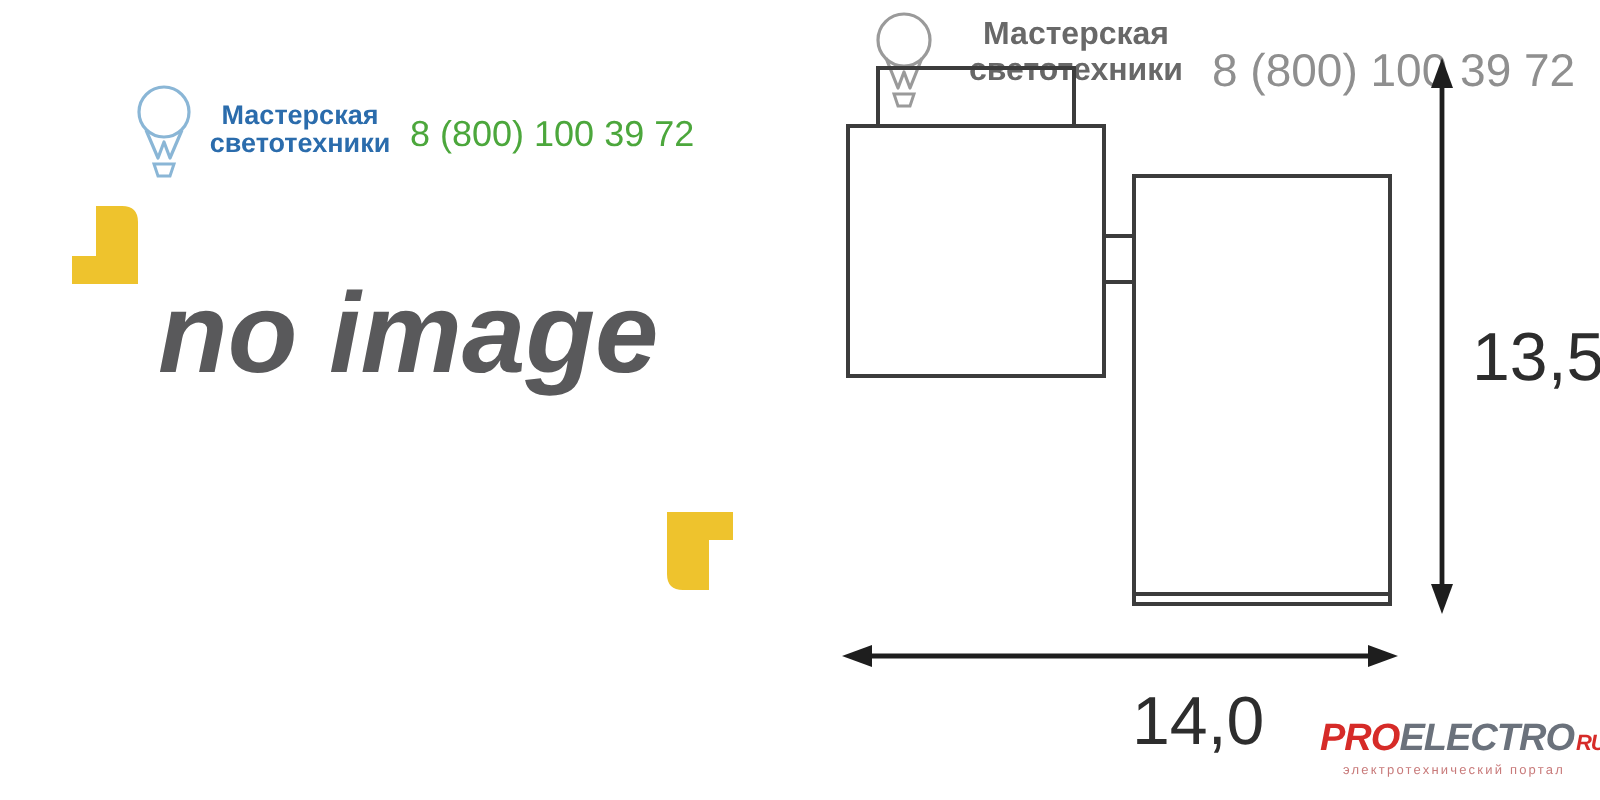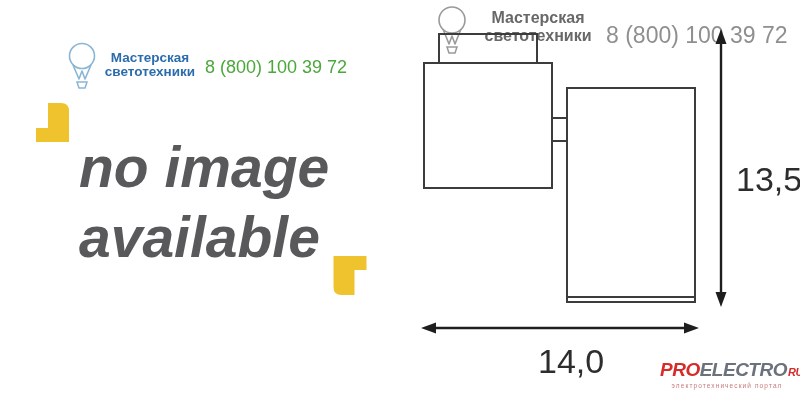--- a/index.html
+++ b/index.html
@@ -35,21 +35,21 @@
   .draw-rect{position:absolute;border:2px solid #3c3c3c;box-sizing:border-box;background:transparent;}
   .rect-top{left:438px;top:33px;width:100px;height:31px;}
   .rect-square{left:423px;top:62px;width:130px;height:127px;}
   .rect-connector{left:551px;top:117px;width:16px;height:25px;border-left:none;border-right:none;}
   .rect-cylinder{left:566px;top:87px;width:130px;height:216px;}
   .rim-line{position:absolute;left:567px;top:296px;width:128px;height:0;border-top:2px solid #3c3c3c;}
   .dim-v-arrow{position:absolute;left:713px;top:29px;}
   .dim-h-arrow{position:absolute;left:421px;top:320px;}
   .dim-label{position:absolute;font-size:34px;color:#2d2d2d;}
   .label-h{left:736px;top:160px;}
-  .label-w{left:538px;top:342px;text-align:center;}
+  .label-w{left:566px;top:342px;text-align:center;}
   
   .footer-logo{position:absolute;left:660px;top:359px;width:134px;text-align:center;}
   .fl-row{display:flex;justify-content:space-between;align-items:baseline;font-style:italic;font-weight:700;letter-spacing:-0.5px;}
   .fl-pro{color:#d62b28;font-size:19px;}
   .fl-electro{color:#6b727c;font-size:19px;}
   .fl-ru{color:#d62b28;font-size:11px;margin-left:1px;}
   .fl-tagline{font-size:6.5px;letter-spacing:1.1px;color:#c87a7a;margin-top:1px;white-space:nowrap;}
 </style>
 </head>
 <body>
@@ -66,21 +66,20 @@
     <div>светотехники</div>
   </div>
   <div class="brand-phone">8 (800) 100 39 72</div>
 
   <svg class="bracket-tl" width="33" height="39" viewBox="0 0 33 39">
     <path d="M12 0 H25 Q33 0 33 8 V39 H0 V25 H12 Z" fill="#eec32d"></path>
   </svg>
 
   <div class="placeholder-text">
     <div>no image</div>
-    <div>available</div>
   </div>
 
   <svg class="bracket-br" width="38" height="39" viewBox="0 0 33 39">
     <path d="M12 0 H25 Q33 0 33 8 V39 H0 V25 H12 Z" fill="#eec32d"></path>
   </svg>
 
   <svg class="bulb-gray" width="34" height="52" viewBox="0 0 34 52">
     <circle cx="17" cy="15" r="13" fill="none" stroke="#9a9a9a" stroke-width="1.6"></circle>
     <path d="M8 24 L14 39 L17 31 L20 39 L26 24" fill="none" stroke="#9a9a9a" stroke-width="1.6" stroke-linejoin="round"></path>
     <path d="M12 42 H22 L20 48 H14 Z" fill="none" stroke="#9a9a9a" stroke-width="1.5"></path>

